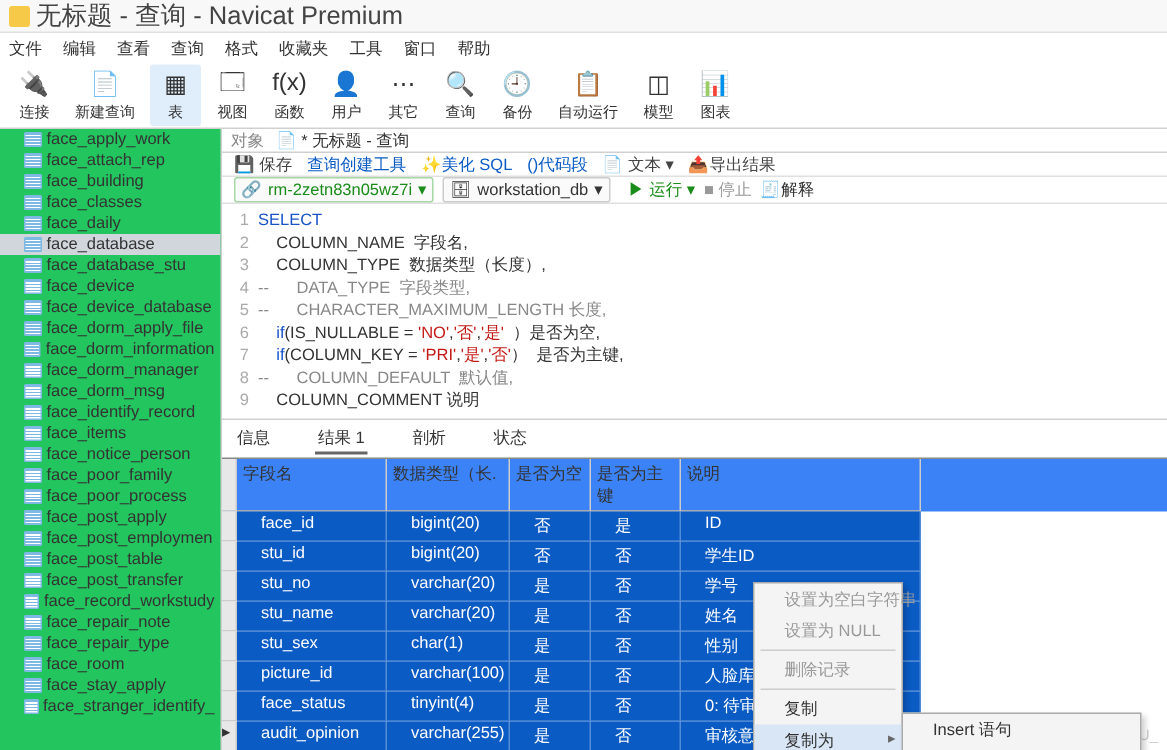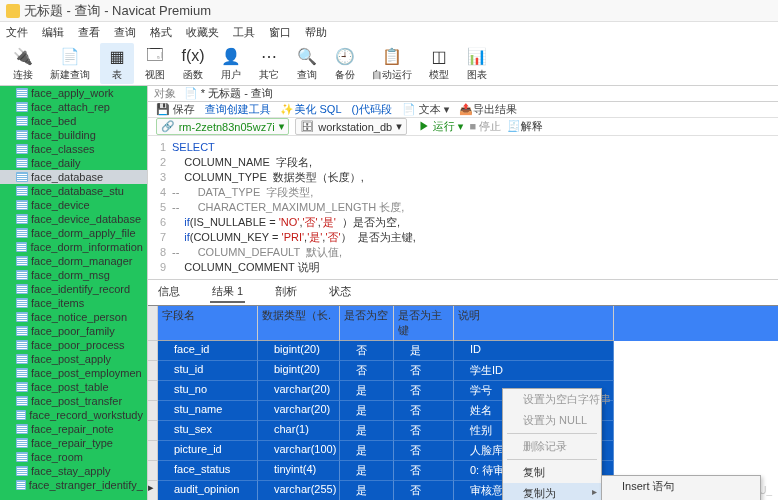--- a/index.html
+++ b/index.html
@@ -1,19 +1,19 @@
 <!DOCTYPE html>
 <html><head>
 <meta charset="utf-8">
 <style>
 * { margin: 0; padding: 0; box-sizing: border-box; font-family: "Microsoft YaHei", "Segoe UI", sans-serif; font-size: 11px; }
 body { width: 778px; height: 500px; background: #fff; color: #333; overflow: hidden; position: relative; }
 .titlebar { height: 22px; background: #f8f8f8; border-bottom: 1px solid #e0e0e0; display: flex; align-items: center; padding: 0 6px; gap: 4px; }
 .titlebar-icon { width: 14px; height: 14px; background: #f7c948; border-radius: 2px; }
-.titlebar-text { font-size: 13px; color: #444; }
+.titlebar-text { font-size: 17px; color: #444; }
 .menubar { height: 20px; display: flex; align-items: center; padding: 0 6px; gap: 14px; font-size: 11px; color: #333; }
 .toolbar { height: 44px; display: flex; align-items: center; padding: 0 6px; gap: 4px; border-bottom: 1px solid #d0d0d0; }
 .tool-btn { display: flex; flex-direction: column; align-items: center; justify-content: center; padding: 2px 6px; cursor: pointer; border-radius: 2px; gap: 1px; }
 .tool-btn.active { background: #e0eefb; }
 .tool-icon-lg { width: 22px; height: 22px; display: flex; align-items: center; justify-content: center; font-size: 16px; }
 .tool-label { font-size: 10px; color: #333; }
 .main { display: flex; height: calc(100% - 86px); }
 .sidebar { width: 148px; border-right: 1px solid #d0d0d0; overflow-y: auto; background: #22c55e; }
 .tree-item { display: flex; align-items: center; padding: 1px 4px 1px 16px; gap: 3px; cursor: pointer; font-size: 11px; color: #333; white-space: nowrap; }
 .tree-item.selected { background: #d0d6dc; }
@@ -131,24 +131,20 @@
       <div class="tree-item">
         <span class="tree-icon"></span>
         <span>face_apply_work</span>
       </div>
       <div class="tree-item">
         <span class="tree-icon"></span>
         <span>face_attach_rep</span>
       </div>
       <div class="tree-item">
         <span class="tree-icon"></span>
-        <span>face_bed</span>
-      </div>
-      <div class="tree-item">
-        <span class="tree-icon"></span>
         <span>face_building</span>
       </div>
       <div class="tree-item">
         <span class="tree-icon"></span>
         <span>face_classes</span>
       </div>
       <div class="tree-item">
         <span class="tree-icon"></span>
         <span>face_daily</span>
       </div>

